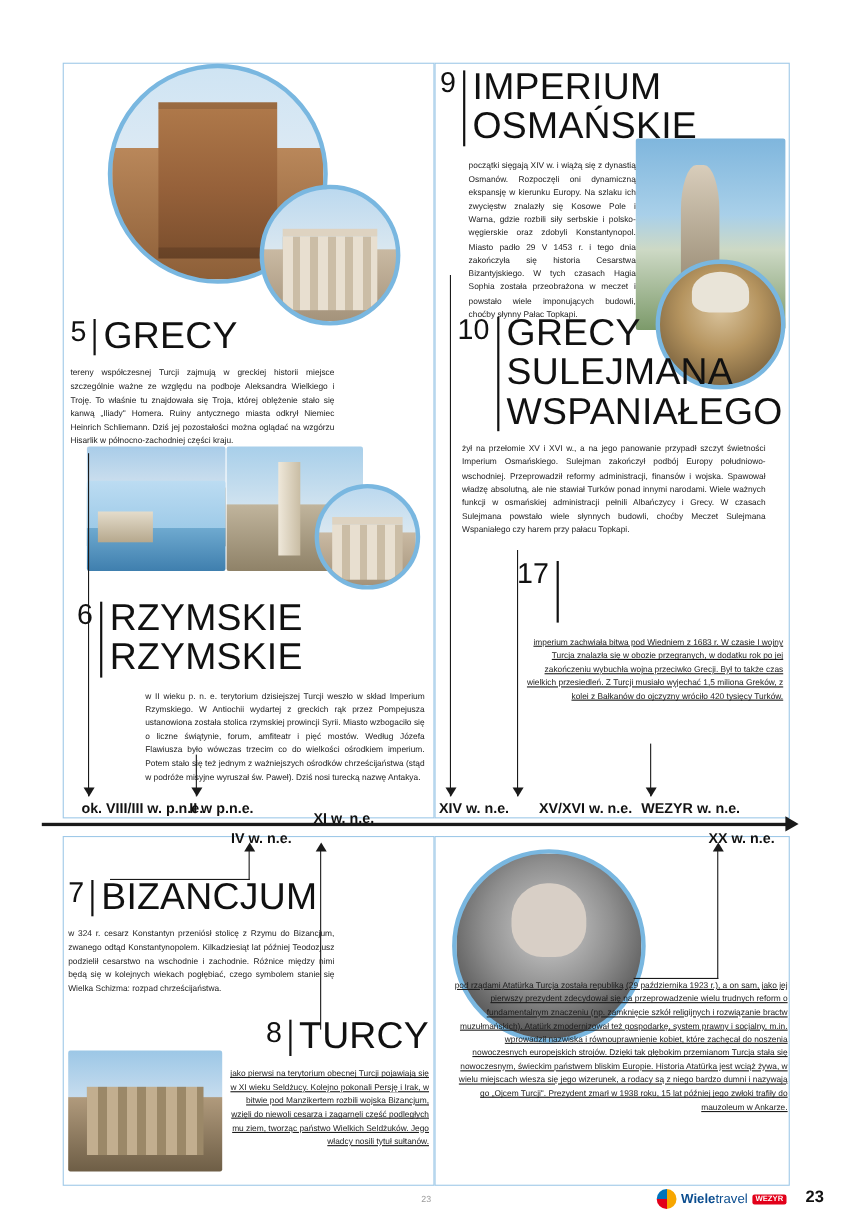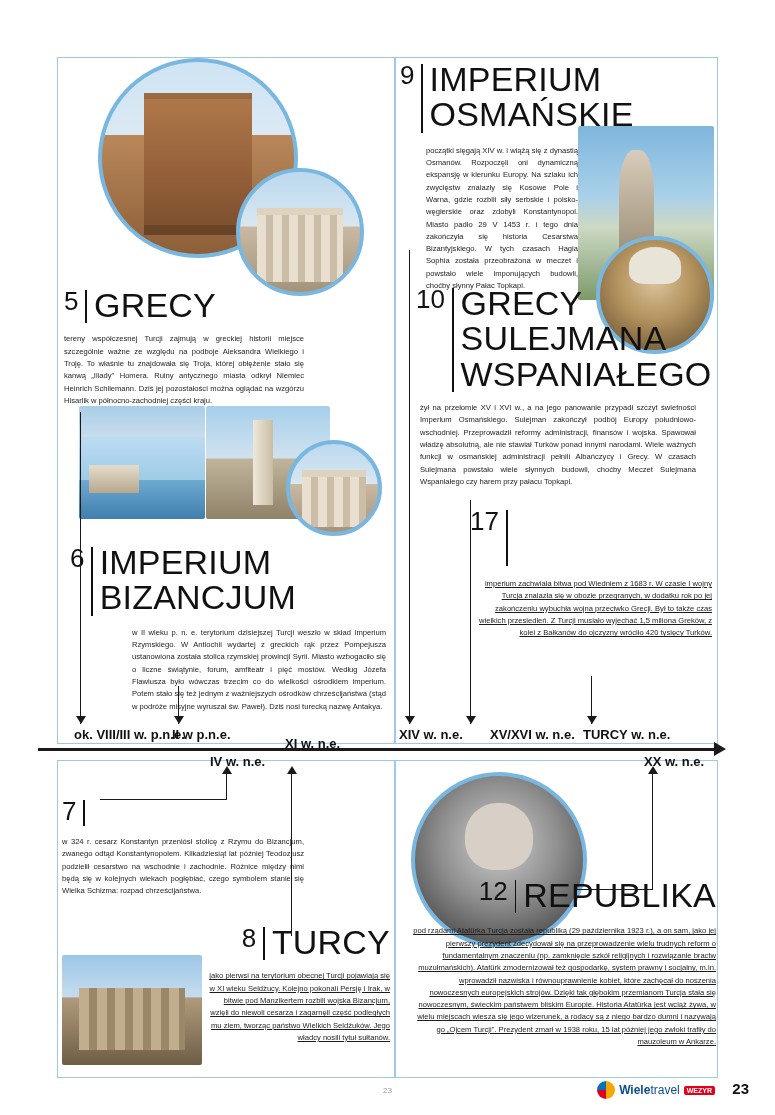--- a/index.html
+++ b/index.html
@@ -212,21 +212,21 @@
       <span class="bar"></span>
       <span class="title">GRECY</span>
     </div>
     <div class="body" style="margin-top:10px;width:240px;">tereny współczesnej Turcji zajmują w greckiej historii miejsce szczególnie ważne ze względu na podboje Aleksandra Wielkiego i Troję. To właśnie tu znajdowała się Troja, której oblężenie stało się kanwą „Iliady" Homera. Ruiny antycznego miasta odkrył Niemiec Heinrich Schliemann. Dziś jej pozostałości można oglądać na wzgórzu Hisarlik w północno-zachodniej części kraju.</div>
   </div>
 
   <div class="entry" style="left:70px;top:545px;width:316px;">
     <div class="heading" style="justify-content:flex-start;">
       <span class="num">6</span>
       <span class="bar"></span>
-      <span class="title">IMPERIUM BIZANCJUM</span>
+      <span class="title">RZYMSKIE RZYMSKIE</span>
     </div>
     <div class="body" style="margin-top:11px;margin-left:62px;width:254px;">w II wieku p. n. e. terytorium dzisiejszej Turcji weszło w skład Imperium Rzymskiego. W Antiochii wydartej z greckich rąk przez Pompejusza ustanowiona została stolica rzymskiej prowincji Syrii. Miasto wzbogaciło się o liczne świątynie, forum, amfiteatr i pięć mostów. Według Józefa Flawiusza było wówczas trzecim co do wielkości ośrodkiem imperium. Potem stało się też jednym z ważniejszych ośrodków chrześcijaństwa (stąd w podróże misyjne wyruszał św. Paweł). Dziś nosi turecką nazwę Antakya.</div>
   </div>
 
   <div class="entry" style="left:400px;top:62px;width:300px;">
     <div class="heading">
       <span class="num">9</span>
       <span class="bar"></span>
       <span class="title">IMPERIUM OSMAŃSKIE</span>
     </div>
@@ -247,50 +247,46 @@
       <span class="num">17</span>
       <span class="bar" style="min-height:56px;"></span>
     </div>
     <div class="body right" style="margin-top:12px;margin-left:74px;width:234px;">imperium zachwiała bitwa pod Wiedniem z 1683 r. W czasie I wojny Turcja znalazła się w obozie przegranych, w dodatku rok po jej zakończeniu wybuchła wojna przeciwko Grecji. Był to także czas wielkich przesiedleń. Z Turcji musiało wyjechać 1,5 miliona Greków, z kolei z Bałkanów do ojczyzny wróciło 420 tysięcy Turków.</div>
   </div>
 
   <div class="entry" style="left:62px;top:798px;width:300px;">
     <div class="heading">
       <span class="num">7</span>
       <span class="bar"></span>
+      <span class="title">BIZANCJUM</span>
     </div>
     <div class="body" style="margin-top:10px;width:242px;">w 324 r. cesarz Konstantyn przeniósł stolicę z Rzymu do Bizancjum, zwanego odtąd Konstantynopolem. Kilkadziesiąt lat później Teodozjusz podzielił cesarstwo na wschodnie i zachodnie. Różnice między nimi będą się w kolejnych wiekach pogłębiać, czego symbolem stanie się Wielka Schizma: rozpad chrześcijaństwa.</div>
   </div>
 
   <div class="entry" style="left:66px;top:925px;width:324px;">
     <div class="heading" style="justify-content:flex-end;">
       <span class="num">8</span>
       <span class="bar"></span>
       <span class="title">TURCY</span>
     </div>
     <div class="body right" style="margin-top:10px;margin-left:138px;width:186px;">jako pierwsi na terytorium obecnej Turcji pojawiają się w XI wieku Seldżucy. Kolejno pokonali Persję i Irak, w bitwie pod Manzikertem rozbili wojska Bizancjum, wzięli do niewoli cesarza i zagarnęli część podległych mu ziem, tworząc państwo Wielkich Seldżuków. Jego władcy nosili tytuł sułtanów.</div>
   </div>
 
   <div class="entry" style="left:400px;top:878px;width:316px;">
-    <div class="heading" style="justify-content:flex-end;">
-      <span class="num">12</span>
-      <span class="bar"></span>
-      <span class="title">REPUBLIKA</span>
-    </div>
     <div class="body right" style="margin-top:12px;margin-left:8px;width:308px;">pod rządami Atatürka Turcja została republiką (29 października 1923 r.), a on sam, jako jej pierwszy prezydent zdecydował się na przeprowadzenie wielu trudnych reform o fundamentalnym znaczeniu (np. zamknięcie szkół religijnych i rozwiązanie bractw muzułmańskich). Atatürk zmodernizował też gospodarkę, system prawny i socjalny, m.in. wprowadził nazwiska i równouprawnienie kobiet, które zachęcał do noszenia nowoczesnych europejskich strojów. Dzięki tak głębokim przemianom Turcja stała się nowoczesnym, świeckim państwem bliskim Europie. Historia Atatürka jest wciąż żywa, w wielu miejscach wiesza się jego wizerunek, a rodacy są z niego bardzo dumni i nazywają go „Ojcem Turcji". Prezydent zmarł w 1938 roku, 15 lat później jego zwłoki trafiły do mauzoleum w Ankarze.</div>
   </div>
 
   <div id="axis"></div>
   <div id="axis-arrow"></div>
 
   <div class="tick-label" style="left:74px;top:727px;">ok. VIII/III w. p.n.e.</div>
   <div class="tick-label" style="left:172px;top:727px;">II w p.n.e.</div>
   <div class="tick-label" style="left:399px;top:727px;">XIV w. n.e.</div>
   <div class="tick-label" style="left:490px;top:727px;text-align:center;">XV/XVI w. n.e.</div>
-  <div class="tick-label" style="left:583px;top:727px;">TURCY w. n.e.</div>
+  <div class="tick-label" style="left:583px;top:727px;">WEZYR w. n.e.</div>
 
   <div class="tick-label" style="left:210px;top:754px;">IV w. n.e.</div>
   <div class="tick-label" style="left:285px;top:736px;">XI w. n.e.</div>
   <div class="tick-label" style="left:644px;top:754px;">XX w. n.e.</div>
 
   <div class="connector conn-v" style="left:80px;top:412px;height:312px;"></div>
   <div class="arrowhead-down" style="left:75.5px;top:716px;"></div>
 
   <div class="connector conn-v" style="left:178px;top:686px;height:38px;"></div>
   <div class="arrowhead-down" style="left:173.5px;top:716px;"></div>

